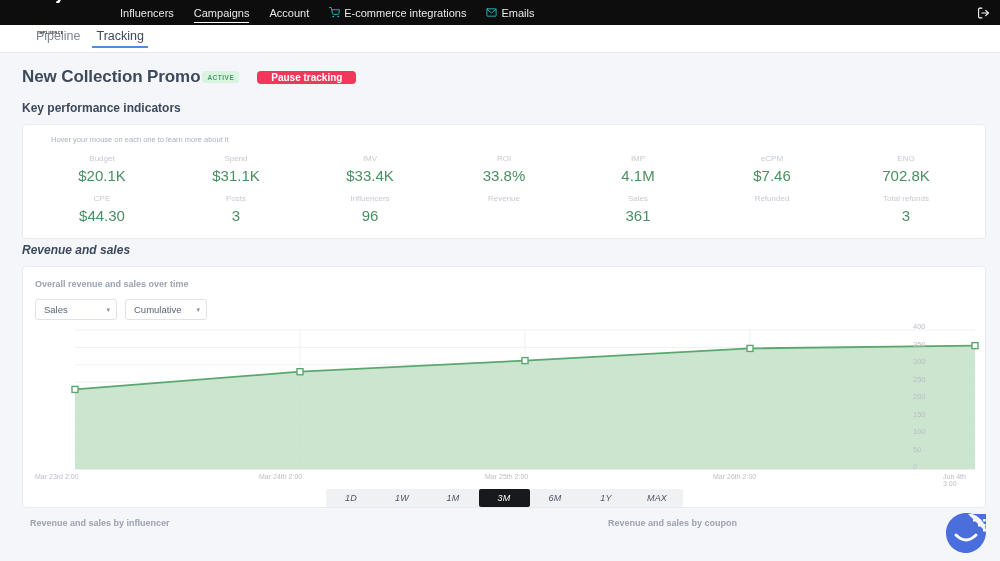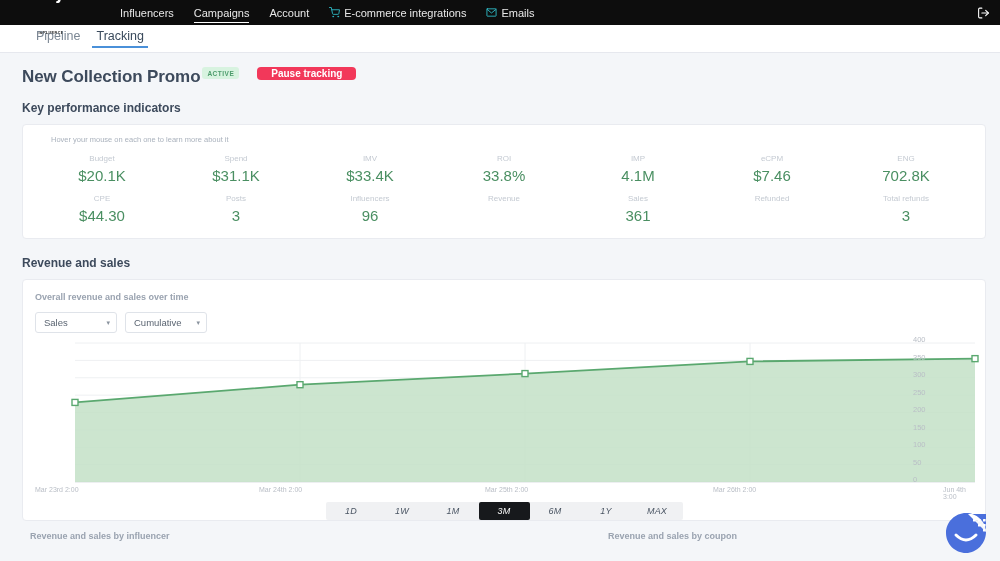--- a/index.html
+++ b/index.html
@@ -51,21 +51,21 @@
   }
   .subtab.active { color:#3a4a5c; }
   .subtab.active::after {
     content:""; position:absolute; left:4px; right:4px; bottom:0;
     height:2px; background:#4a90d9;
   }
 
   
   .page { padding: 14px 14px 0 22px; }
 
-  .title-row { display:flex; align-items:flex-start; gap:2px; margin-bottom:14px; }
+  .title-row { display:flex; align-items:center; gap:2px; margin-bottom:14px; }
   .page-title { font-size:17px; font-weight:700; color:#3d4a5c; letter-spacing:-0.1px; }
   .badge-active {
     background:#d8f3e0; color:#4c9b6b; font-size:6.5px; font-weight:700;
     letter-spacing:0.5px; padding:2.5px 5px; border-radius:3px;
   }
   .btn-pause {
     background:#f2385a; color:#fff; border:none; font-size:10px; font-weight:700;
     padding:1px 14px; border-radius:4px; cursor:pointer; margin-left:16px;
   }
 
@@ -250,21 +250,21 @@
         <div class="kpi-label">Refunded</div>
       </div>
       <div class="kpi-cell">
         <div class="kpi-label">Total refunds</div>
         <div class="kpi-value">3</div>
       </div>
 
     </div>
   </div>
 
-  <div class="section-title" style="margin-top:17px;">Revenue and sales</div>
+  <div class="section-title" style="margin-top:4px;font-style:italic;">Revenue and sales</div>
 
   <div class="card chart-card">
     <div class="chart-sub">Overall revenue and sales over time</div>
 
     <div class="selects">
       <div class="select">
         <span>Sales</span>
         <span class="caret">▾</span>
       </div>
       <div class="select">

